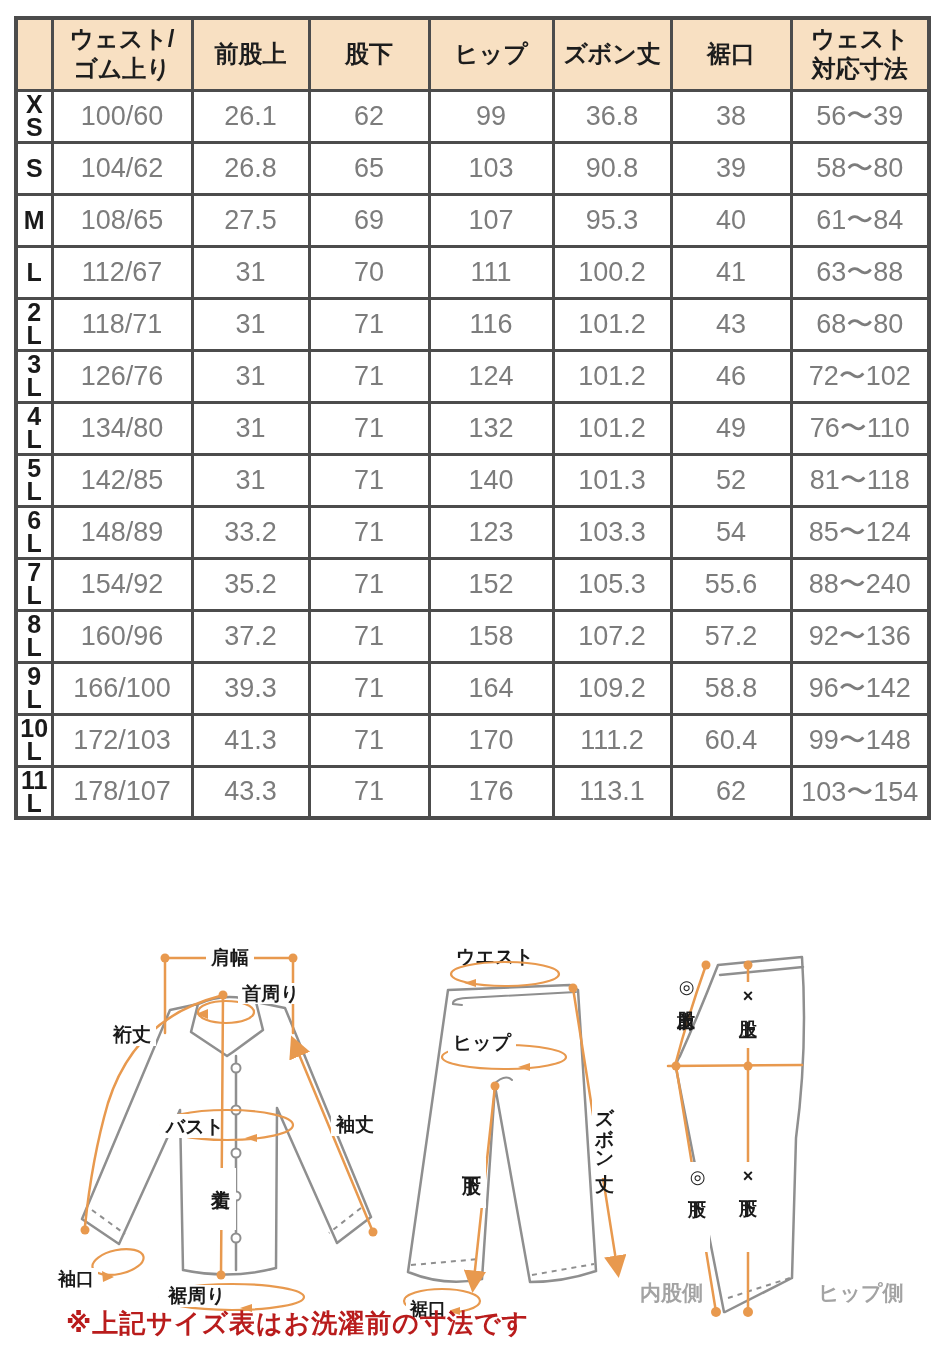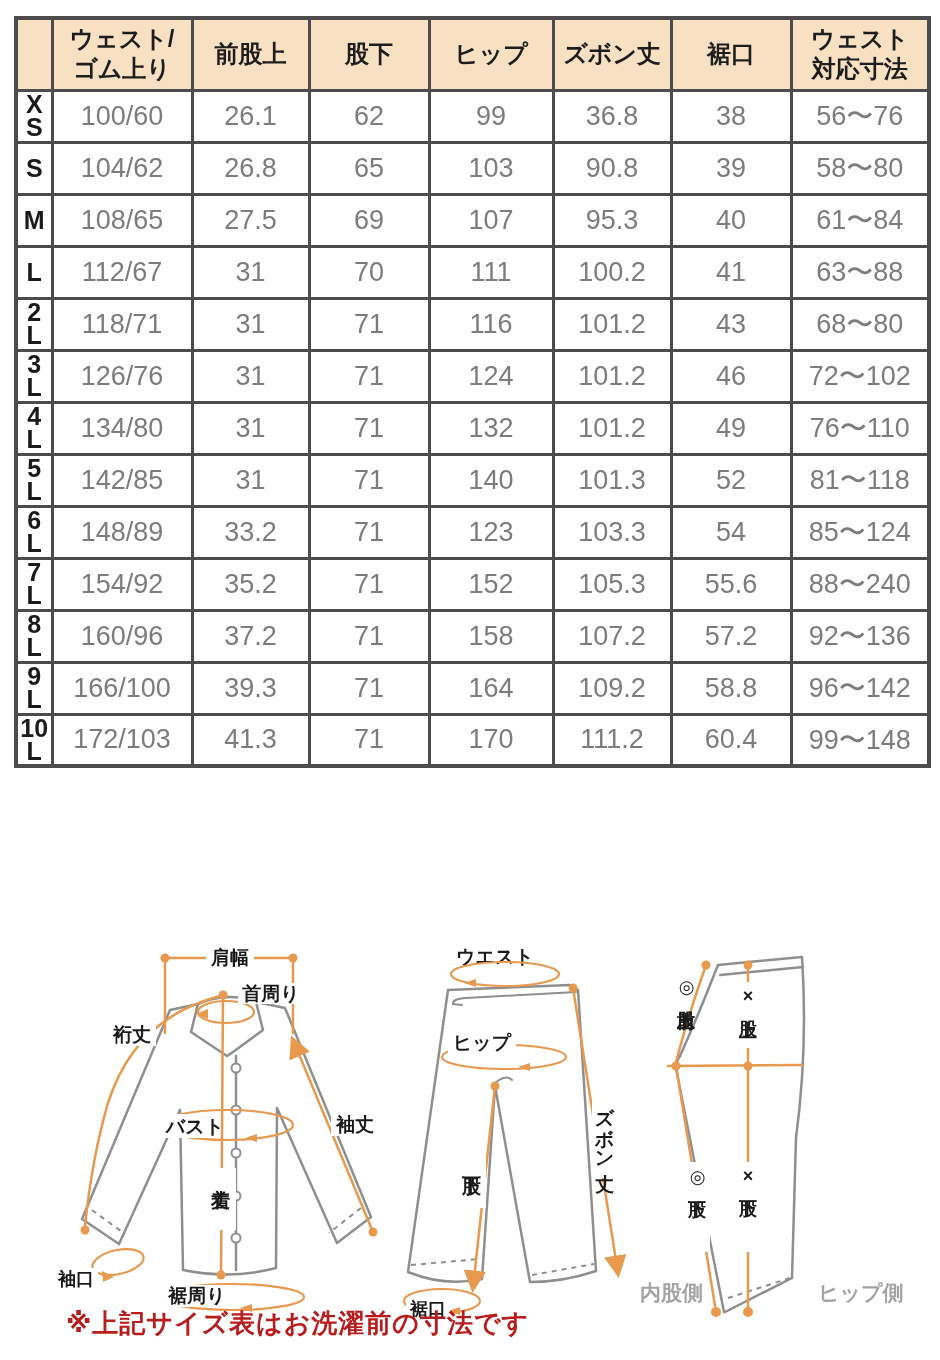--- a/index.html
+++ b/index.html
@@ -87,21 +87,21 @@
     <tbody>
         <tr>
           <th class="size-cell">X
 S</th>
           <td>100/60</td>
           <td>26.1</td>
           <td>62</td>
           <td>99</td>
           <td>36.8</td>
           <td>38</td>
-          <td>56〜76</td>
+          <td>56〜39</td>
         </tr>
         <tr>
           <th class="size-cell">S</th>
           <td>104/62</td>
           <td>26.8</td>
           <td>65</td>
           <td>103</td>
           <td>90.8</td>
           <td>39</td>
           <td>58〜80</td>
@@ -217,20 +217,31 @@
         <tr>
           <th class="size-cell">10
 L</th>
           <td>172/103</td>
           <td>41.3</td>
           <td>71</td>
           <td>170</td>
           <td>111.2</td>
           <td>60.4</td>
           <td>99〜148</td>
+        </tr>
+        <tr>
+          <th class="size-cell">11
+L</th>
+          <td>178/107</td>
+          <td>43.3</td>
+          <td>71</td>
+          <td>176</td>
+          <td>113.1</td>
+          <td>62</td>
+          <td>103〜154</td>
         </tr>
       </tbody>
   </table>
 
   <svg class="diagram" width="940" height="427" viewBox="0 0 940 427">
     <defs>
       <marker id="arrO" markerWidth="9" markerHeight="9" refX="7" refY="4.5" orient="auto">
         <path d="M0,0 L9,4.5 L0,9 z" fill="#e8994e"></path>
       </marker>
     </defs>

